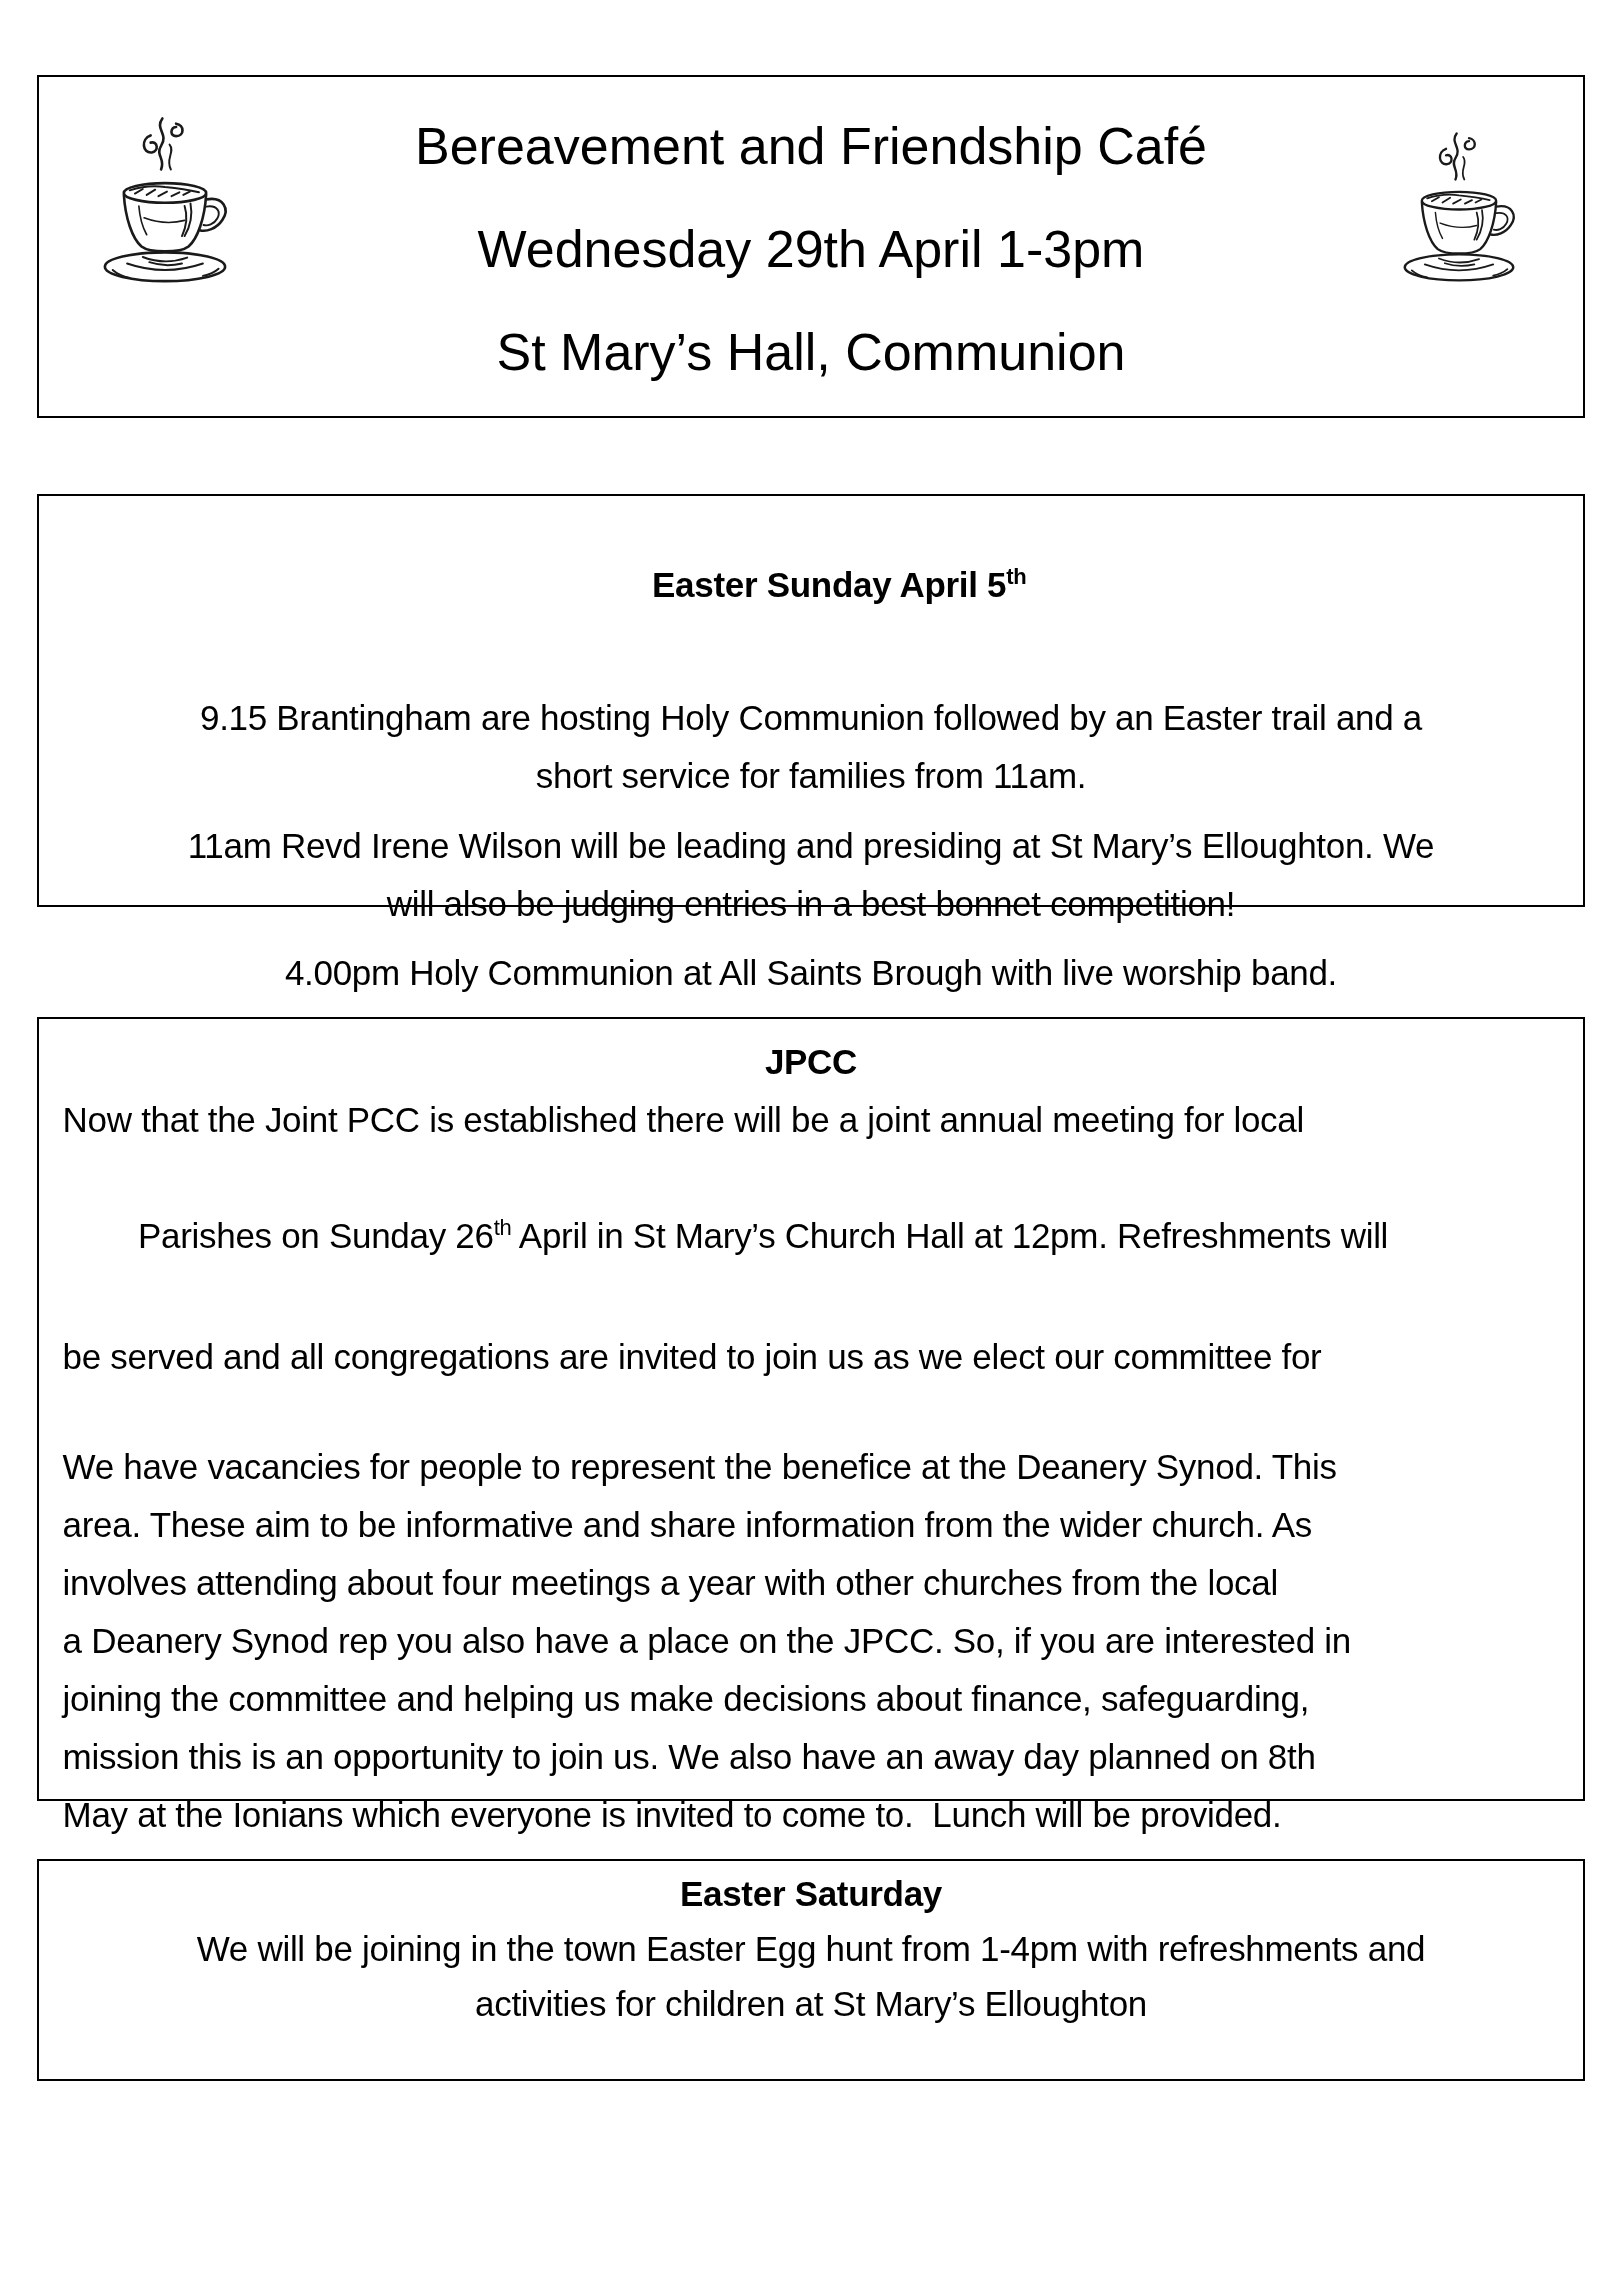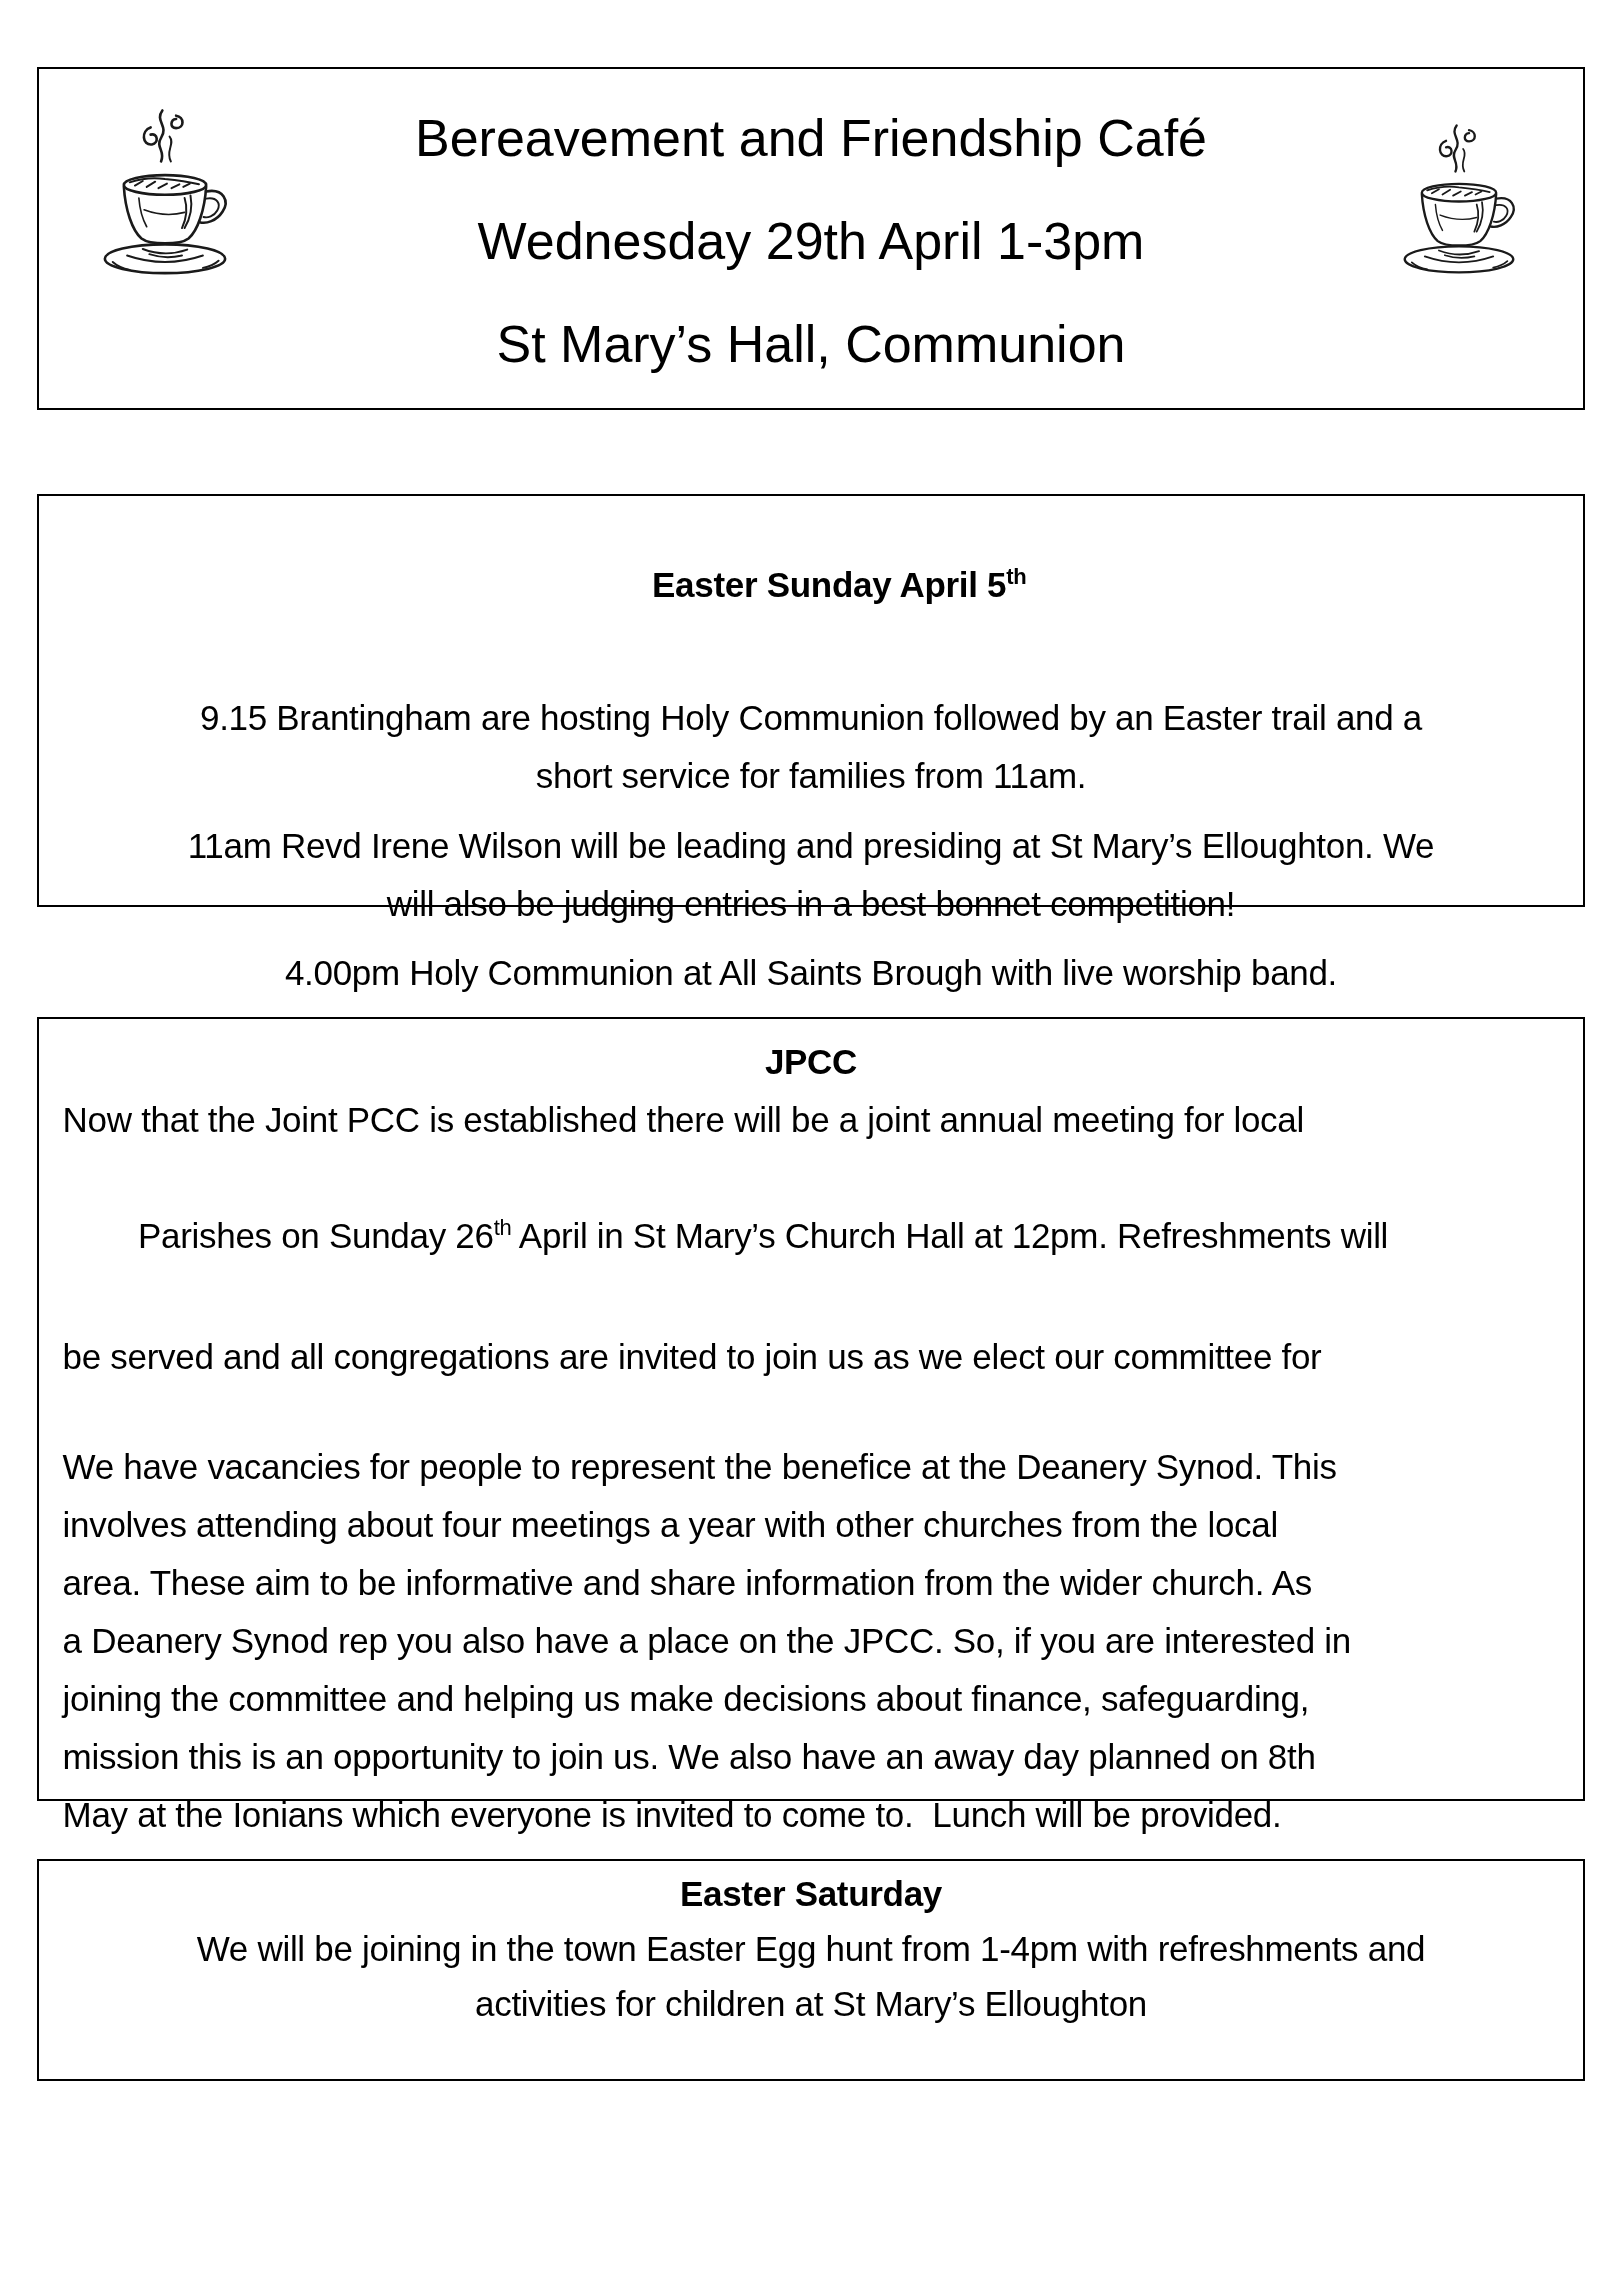--- a/index.html
+++ b/index.html
@@ -13,21 +13,21 @@
     overflow: hidden;
   }
   .box {
     position: absolute;
     left: 37px;
     width: 1548px;
     border: 2.6px solid #000000;
     background: #ffffff;
     box-sizing: border-box;
   }
-  #box-header   { top: 67px;  height: 343px; }
+  #box-header   { top: 75px;  height: 343px; }
   #box-sunday   { top: 494px;  height: 413px; padding: 2px 26px; }
   #box-jpcc     { top: 1017px; height: 784px; padding: 14.4px 23.6px; }
   #box-saturday { top: 1859px; height: 222px; padding: 5.2px 26px; }
 
   .header-line {
     font-size: 52px;
     line-height: 103px;
     text-align: center;
     white-space: pre;
   }
@@ -147,22 +147,22 @@
     <div>
       <div class="body-line">Now that the Joint PCC is established there will be a joint annual meeting for local</div>
       <div class="body-line">
         <span>Parishes on Sunday 26</span><span class="sup">th</span><span> April in St Mary’s Church Hall at 12pm. Refreshments will</span>
       </div>
       <div class="body-line">be served and all congregations are invited to join us as we elect our committee for</div>
     </div>
     <div class="blank-line"></div>
     <div>
       <div class="body-line">We have vacancies for people to represent the benefice at the Deanery Synod. This</div>
+      <div class="body-line">area. These aim to be informative and share information from the wider church. As</div>
       <div class="body-line">involves attending about four meetings a year with other churches from the local</div>
-      <div class="body-line">area. These aim to be informative and share information from the wider church. As</div>
       <div class="body-line">a Deanery Synod rep you also have a place on the JPCC. So, if you are interested in</div>
       <div class="body-line">joining the committee and helping us make decisions about finance, safeguarding,</div>
       <div class="body-line">mission this is an opportunity to join us. We also have an away day planned on 8th</div>
       <div class="body-line">May at the Ionians which everyone is invited to come to.  Lunch will be provided.</div>
     </div>
   </div>
 
   <div class="box" id="box-saturday">
     <div class="body-line centered bold">Easter Saturday</div>
     <div class="body-line centered">We will be joining in the town Easter Egg hunt from 1-4pm with refreshments and</div>

